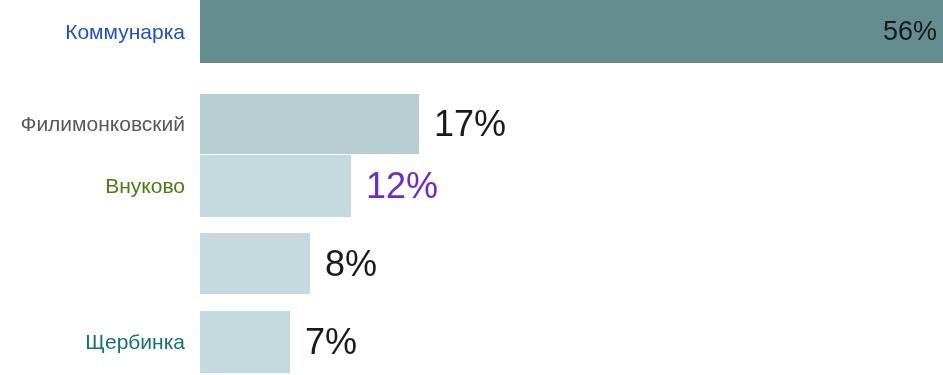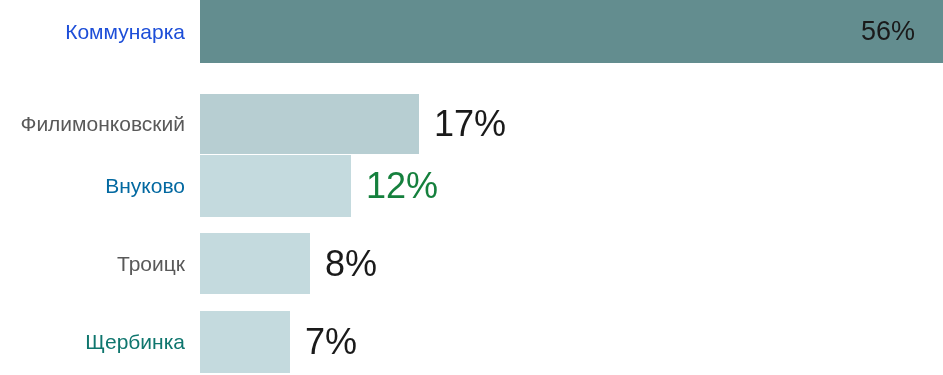--- a/index.html
+++ b/index.html
@@ -59,21 +59,21 @@
   .value-inside {
     position: absolute;
     top: 0;
     height: 100%;
     display: flex;
     align-items: center;
     justify-content: flex-end;
     color: #1a1a1a;
     font-size: 27px;
     font-family: "Liberation Sans", sans-serif;
-    padding-right: 28px;
+    padding-right: 6px;
     box-sizing: border-box;
     right: 0;
   }
 
   .value-outside {
     position: absolute;
     top: 0;
     height: 100%;
     display: flex;
     align-items: center;
@@ -98,29 +98,28 @@
 
   <div class="bar-row" id="row1" style="top: 94px; height: 60px; padding-left: 44px;">
     <div class="cat-label" style="color: rgb(89, 89, 89);">Филимонковский</div>
     <div class="bar-track" style="width: 219px;">
       <div class="bar" style="width: 219px; background: rgb(183, 206, 210);"></div>
       <div class="value-outside" style="left: 234px; color: rgb(26, 26, 26);">17%</div>
     </div>
   </div>
 
   <div class="bar-row" id="row2" style="top: 155px; height: 62px;">
-    <div class="cat-label" style="color: #0369a1;">Внуково</div>
+    <div class="cat-label" style="color: #4d7c0f;">Внуково</div>
     <div class="bar-track" style="width: 151px;">
       <div class="bar" style="width: 151px; background: rgb(196, 218, 222);"></div>
-      <div class="value-outside" style="left: 166px; color: #15803d;">12%</div>
+      <div class="value-outside" style="left: 166px; color: #6d28d9;">12%</div>
     </div>
   </div>
 
   <div class="bar-row" id="row3" style="top: 233px; height: 61px;">
-    <div class="cat-label" style="color: rgb(89, 89, 89);">Троицк</div>
     <div class="bar-track" style="width: 110px;">
       <div class="bar" style="width: 110px; background: rgb(196, 218, 222);"></div>
       <div class="value-outside" style="left: 125px; color: rgb(26, 26, 26);">8%</div>
     </div>
   </div>
 
   <div class="bar-row" id="row4" style="top: 311px; height: 62px;">
     <div class="cat-label" style="color: #0f766e;">Щербинка</div>
     <div class="bar-track" style="width: 90px;">
       <div class="bar" style="width: 90px; background: rgb(196, 218, 222);"></div>

